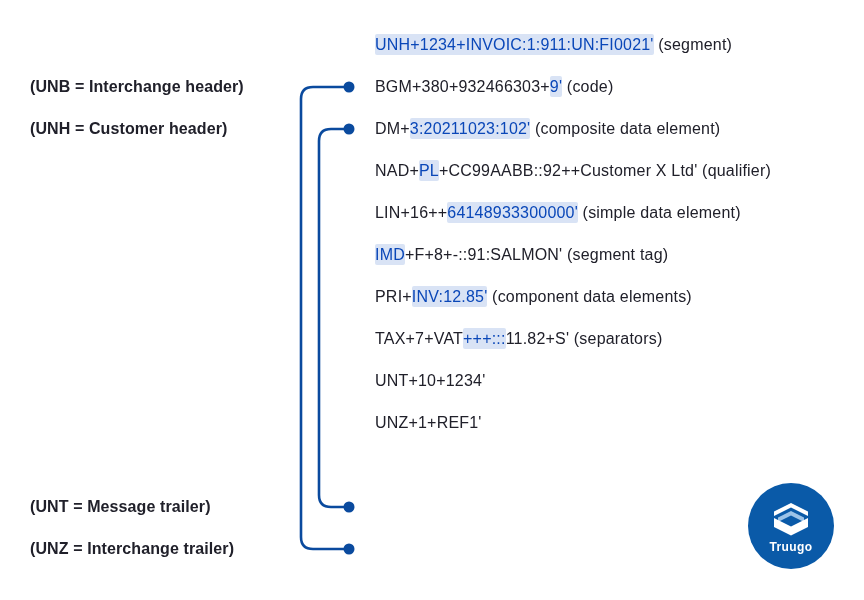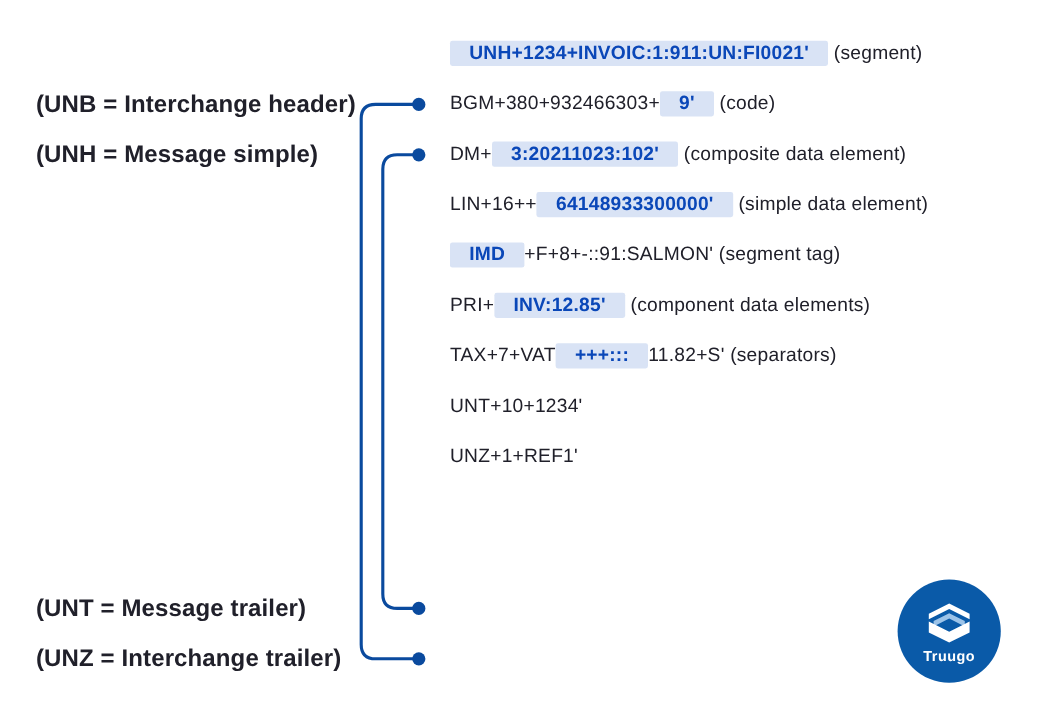--- a/index.html
+++ b/index.html
@@ -13,39 +13,39 @@
   }
   .page { position: absolute; inset: 0; }
   .connectors { position: absolute; left: 0; top: 0; pointer-events: none; }
 
   .left-label {
     position: absolute;
     left: 30px;
     height: 42px;
     line-height: 42px;
     font-weight: 700;
-    font-size: 20px;
+    font-size: 16px;
     letter-spacing: .1px;
     white-space: pre;
   }
 
   .segments { position: absolute; left: 375px; top: 24px; }
   .seg-row {
     height: 42px;
     line-height: 42px;
     font-size: 16px;
     letter-spacing: .2px;
     white-space: pre;
   }
   .tok { color: var(--text, #20202a); }
   .hl {
     color: var(--accent, #0a47b8);
     background: var(--highlight_bg, #d9e3f5);
-    font-weight: 700;
-    padding: 2px 16px;
+    font-weight: 400;
+    padding: 2px 0;
     border-radius: 2px;
   }
   .note { color: var(--text, #20202a); font-weight: 400; }
 
   .logo {
     position: absolute;
     left: 748px;
     top: 483px;
     width: 86px;
     height: 86px;
@@ -74,29 +74,30 @@
     <path d="M 349 87 H 313 Q 301 87 301 99 V 537 Q 301 549 313 549 H 349" fill="none" stroke="#0a4a9e" stroke-width="2.6" stroke-linecap="round"></path>
     <path d="M 349 129 H 331 Q 319 129 319 141 V 495 Q 319 507 331 507 H 349" fill="none" stroke="#0a4a9e" stroke-width="2.6" stroke-linecap="round"></path>
     <circle cx="349" cy="87" r="5.5" fill="#0a4a9e"></circle>
     <circle cx="349" cy="129" r="5.5" fill="#0a4a9e"></circle>
     <circle cx="349" cy="507" r="5.5" fill="#0a4a9e"></circle>
     <circle cx="349" cy="549" r="5.5" fill="#0a4a9e"></circle>
   </svg>
 
   <div>
     <div class="left-label" style="top:66px">(UNB = Interchange header)</div>
-    <div class="left-label" style="top:108px">(UNH = Message simple)</div>
+    <div class="left-label" style="top:108px">(UNH = Customer header)</div>
     <div class="left-label" style="top:486px">(UNT = Message trailer)</div>
     <div class="left-label" style="top:528px">(UNZ = Interchange trailer)</div>
   </div>
 
   <div class="segments">
       <div class="seg-row"><span class="hl">UNH+1234+INVOIC:1:911:UN:FI0021'</span><span class="note"> (segment)</span></div>
       <div class="seg-row"><span class="tok">BGM+380+932466303+</span><span class="hl">9'</span><span class="note"> (code)</span></div>
       <div class="seg-row"><span class="tok">DM+</span><span class="hl">3:20211023:102'</span><span class="note"> (composite data element)</span></div>
+      <div class="seg-row"><span class="tok">NAD+</span><span class="hl">PL</span><span class="tok">+CC99AABB::92++Customer X Ltd'</span><span class="note"> (qualifier)</span></div>
       <div class="seg-row"><span class="tok">LIN+16++</span><span class="hl">64148933300000'</span><span class="note"> (simple data element)</span></div>
       <div class="seg-row"><span class="hl">IMD</span><span class="tok">+F+8+-::91:SALMON'</span><span class="note"> (segment tag)</span></div>
       <div class="seg-row"><span class="tok">PRI+</span><span class="hl">INV:12.85'</span><span class="note"> (component data elements)</span></div>
       <div class="seg-row"><span class="tok">TAX+7+VAT</span><span class="hl">+++:::</span><span class="tok">11.82+S'</span><span class="note"> (separators)</span></div>
       <div class="seg-row"><span class="tok">UNT+10+1234'</span></div>
       <div class="seg-row"><span class="tok">UNZ+1+REF1'</span></div>
     </div>
 
   <div class="logo">
     <svg class="logo-glyph" width="40" height="36" viewBox="0 0 40 36" aria-hidden="true">

